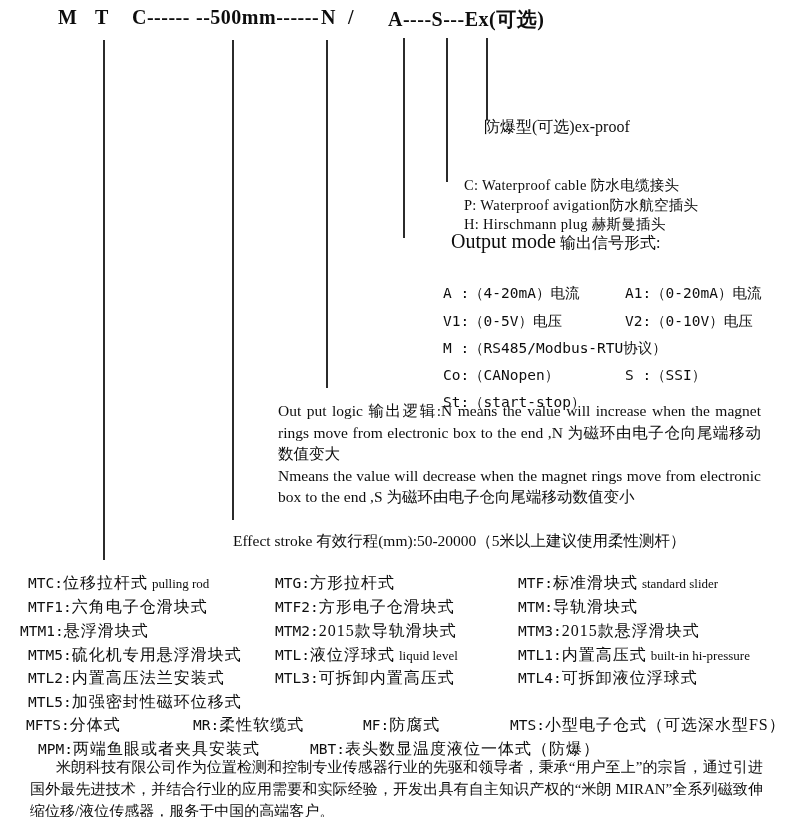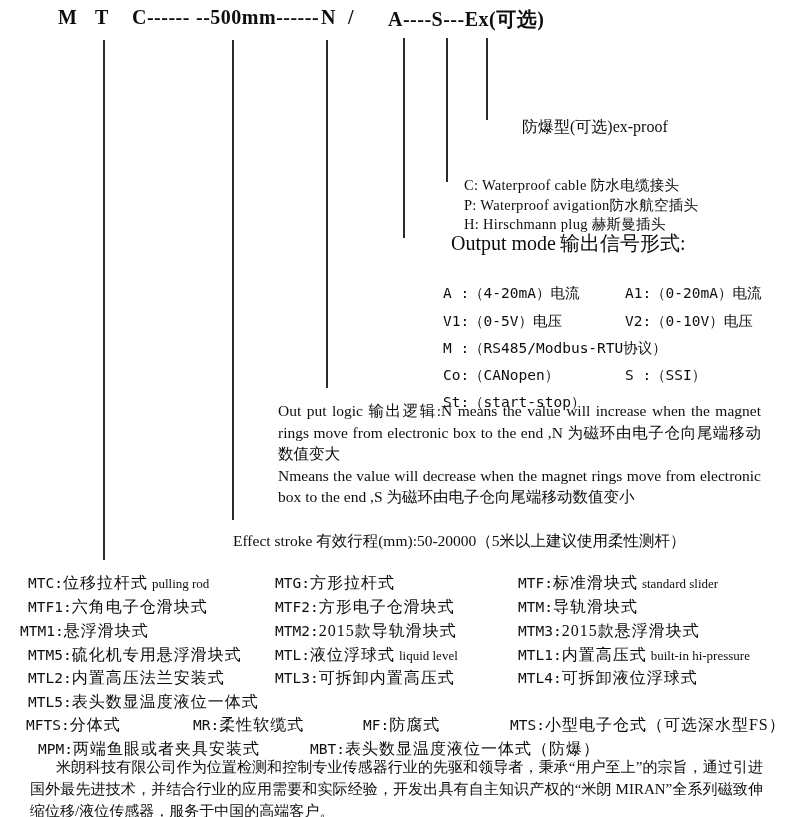--- a/index.html
+++ b/index.html
@@ -29,21 +29,21 @@
   
   .exproof { font-size:16px; white-space:nowrap; }
   
   .conn-item {
     position:absolute; left:464px;
     font-size:14.5px; white-space:nowrap;
     letter-spacing:0.3px;
   }
   
   .out-head-en { font-size:20px;margin-left:43px; }
-  .out-head-zh { font-size:20px; }
+  .out-head-zh { font-size:16px; }
   .out-line {
     position:absolute; left:408px;
     font-family:"DejaVu Sans Mono","Liberation Mono",monospace;
     font-size:14.5px; white-space:pre;
   }
   .out-left { display:inline-block; min-width:182px;margin-top:9px; }
   
   .logic-block {
     position:absolute; left:278px; top:400px; width:483px;
   }
@@ -85,21 +85,21 @@
     <span class="title-part" style="left:388px">A----S---Ex(可选)</span>
   </div>
 
   <div class="vline" style="left:103px; top:40px; height:520px"></div>
   <div class="vline" style="left:232px; top:40px; height:480px"></div>
   <div class="vline" style="left:326px; top:40px; height:348px"></div>
   <div class="vline" style="left:403px; top:38px; height:200px"></div>
   <div class="vline" style="left:446px; top:38px; height:144px"></div>
   <div class="vline" style="left:486px; top:38px; height:82px"></div>
 
-  <div class="abs exproof" style="left:522px; top:117px">防爆型(可选)ex-proof</div>
+  <div class="abs exproof" style="left:484px; top:117px">防爆型(可选)ex-proof</div>
 
   <div class="conn-item" style="top:176px">C: Waterproof cable 防水电缆接头</div>
   <div class="conn-item" style="top:196px">P: Waterproof avigation防水航空插头</div>
   <div class="conn-item" style="top:215px">H: Hirschmann plug 赫斯曼插头</div>
 
   <div class="abs" style="left:408px; top:230px; white-space:nowrap">
     <span class="out-head-en">Output mode</span>
     <span class="out-head-zh">输出信号形式:</span>
   </div>
 
@@ -145,21 +145,21 @@
     <span class="mcell" style="left:28px"><span class="mcode">MTM5:</span><span class="mdesc">硫化机专用悬浮滑块式</span></span>
     <span class="mcell" style="left:275px"><span class="mcode">MTL:</span><span class="mdesc">液位浮球式</span><span class="men">liquid level</span></span>
     <span class="mcell" style="left:518px"><span class="mcode">MTL1:</span><span class="mdesc">内置高压式</span><span class="men">built-in hi-pressure</span></span>
   </div>
   <div class="mrow" style="top:668px">
     <span class="mcell" style="left:28px"><span class="mcode">MTL2:</span><span class="mdesc">内置高压法兰安装式</span></span>
     <span class="mcell" style="left:275px"><span class="mcode">MTL3:</span><span class="mdesc">可拆卸内置高压式</span></span>
     <span class="mcell" style="left:518px"><span class="mcode">MTL4:</span><span class="mdesc">可拆卸液位浮球式</span></span>
   </div>
   <div class="mrow" style="top:692px">
-    <span class="mcell" style="left:28px"><span class="mcode">MTL5:</span><span class="mdesc">表头数显温度液位一体式</span></span>
+    <span class="mcell" style="left:28px"><span class="mcode">MTL5:</span><span class="mdesc">加强密封性磁环位移式</span></span>
   </div>
   <div class="mrow" style="top:715px">
     <span class="mcell" style="left:26px"><span class="mcode">MFTS:</span><span class="mdesc">分体式</span></span>
     <span class="mcell" style="left:193px"><span class="mcode">MR:</span><span class="mdesc">柔性软缆式</span></span>
     <span class="mcell" style="left:363px"><span class="mcode">MF:</span><span class="mdesc">防腐式</span></span>
     <span class="mcell" style="left:510px"><span class="mcode">MTS:</span><span class="mdesc">小型电子仓式（可选深水型FS）</span></span>
   </div>
   <div class="mrow" style="top:739px">
     <span class="mcell" style="left:38px"><span class="mcode">MPM:</span><span class="mdesc">两端鱼眼或者夹具安装式</span></span>
     <span class="mcell" style="left:310px"><span class="mcode">MBT:</span><span class="mdesc">表头数显温度液位一体式（防爆）</span></span>

